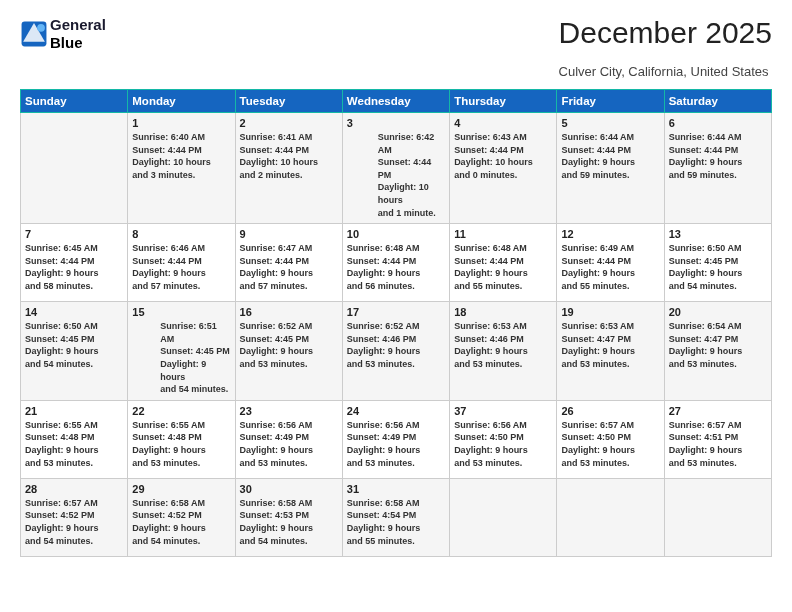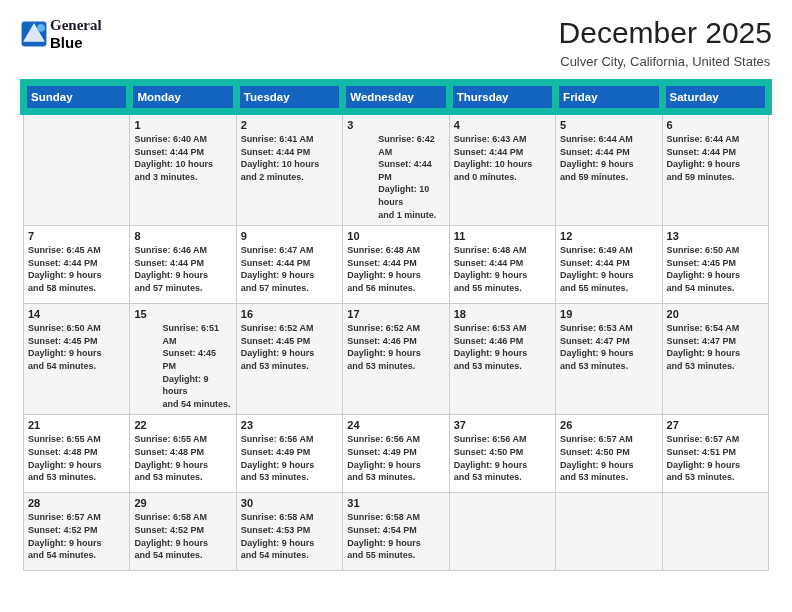--- a/index.html
+++ b/index.html
@@ -25,45 +25,45 @@
     .logo {
       display: flex;
       align-items: center;
     }
     .logo-icon {
       width: 28px;
       height: 28px;
       margin-right: 2px;
     }
     .title-block {
-      text-align: center;
+      text-align: left;
     }
     .month-title {
       font-size: 30px;
       font-weight: normal;
       color: #222;
     }
     .location-title {
       font-size: 13px;
       color: #444;
-      margin-top: 4px;
+      margin-top: 14px;
     }
     table {
       width: 100%;
       border-collapse: collapse;
       table-layout: fixed;
     }
     thead tr th {
       background: #1565c0;
       color: #fff;
       font-size: 11.5px;
       font-weight: bold;
       padding: 5px 4px;
       text-align: left;
-      border: 7px solid #14b8a6;
+      border: 1px solid #14b8a6;
     }
     tbody tr td {
       vertical-align: top;
       border: 1px solid #ccc;
       padding: 4px 4px;
       font-size: 9.5px;
       color: #222;
       height: 78px;
       background: #fff;
     }
@@ -90,21 +90,21 @@
 
 <div class="page">
   <div class="header">
     <div class="logo">
       <svg class="logo-icon" viewBox="0 0 36 36">
         <rect x="2" y="2" width="32" height="32" rx="4" fill="#1565c0"></rect>
         <polygon points="18,4 32,28 4,28" fill="#fff" opacity="0.85"></polygon>
         <circle cx="27" cy="10" r="5" fill="#64b5f6"></circle>
       </svg>
       <div>
-        <div style="font-size:15px;font-weight:bold;color:#1a1a2e;line-height:1.2;font-family:Liberation Serif, serif;">
+        <div style="font-size:15px;font-weight:bold;color:#1a1a2e;line-height:1.2;">
           <span style="color:#1a1a2e;">General</span>
         </div>
         <div style="font-size:15px;font-weight:bold;color:#000000;line-height:1.2;">
           Blue
         </div>
       </div>
     </div>
     <div class="title-block">
       <div class="month-title">December 2025</div>
       <div class="location-title">Culver City, California, United States</div>

